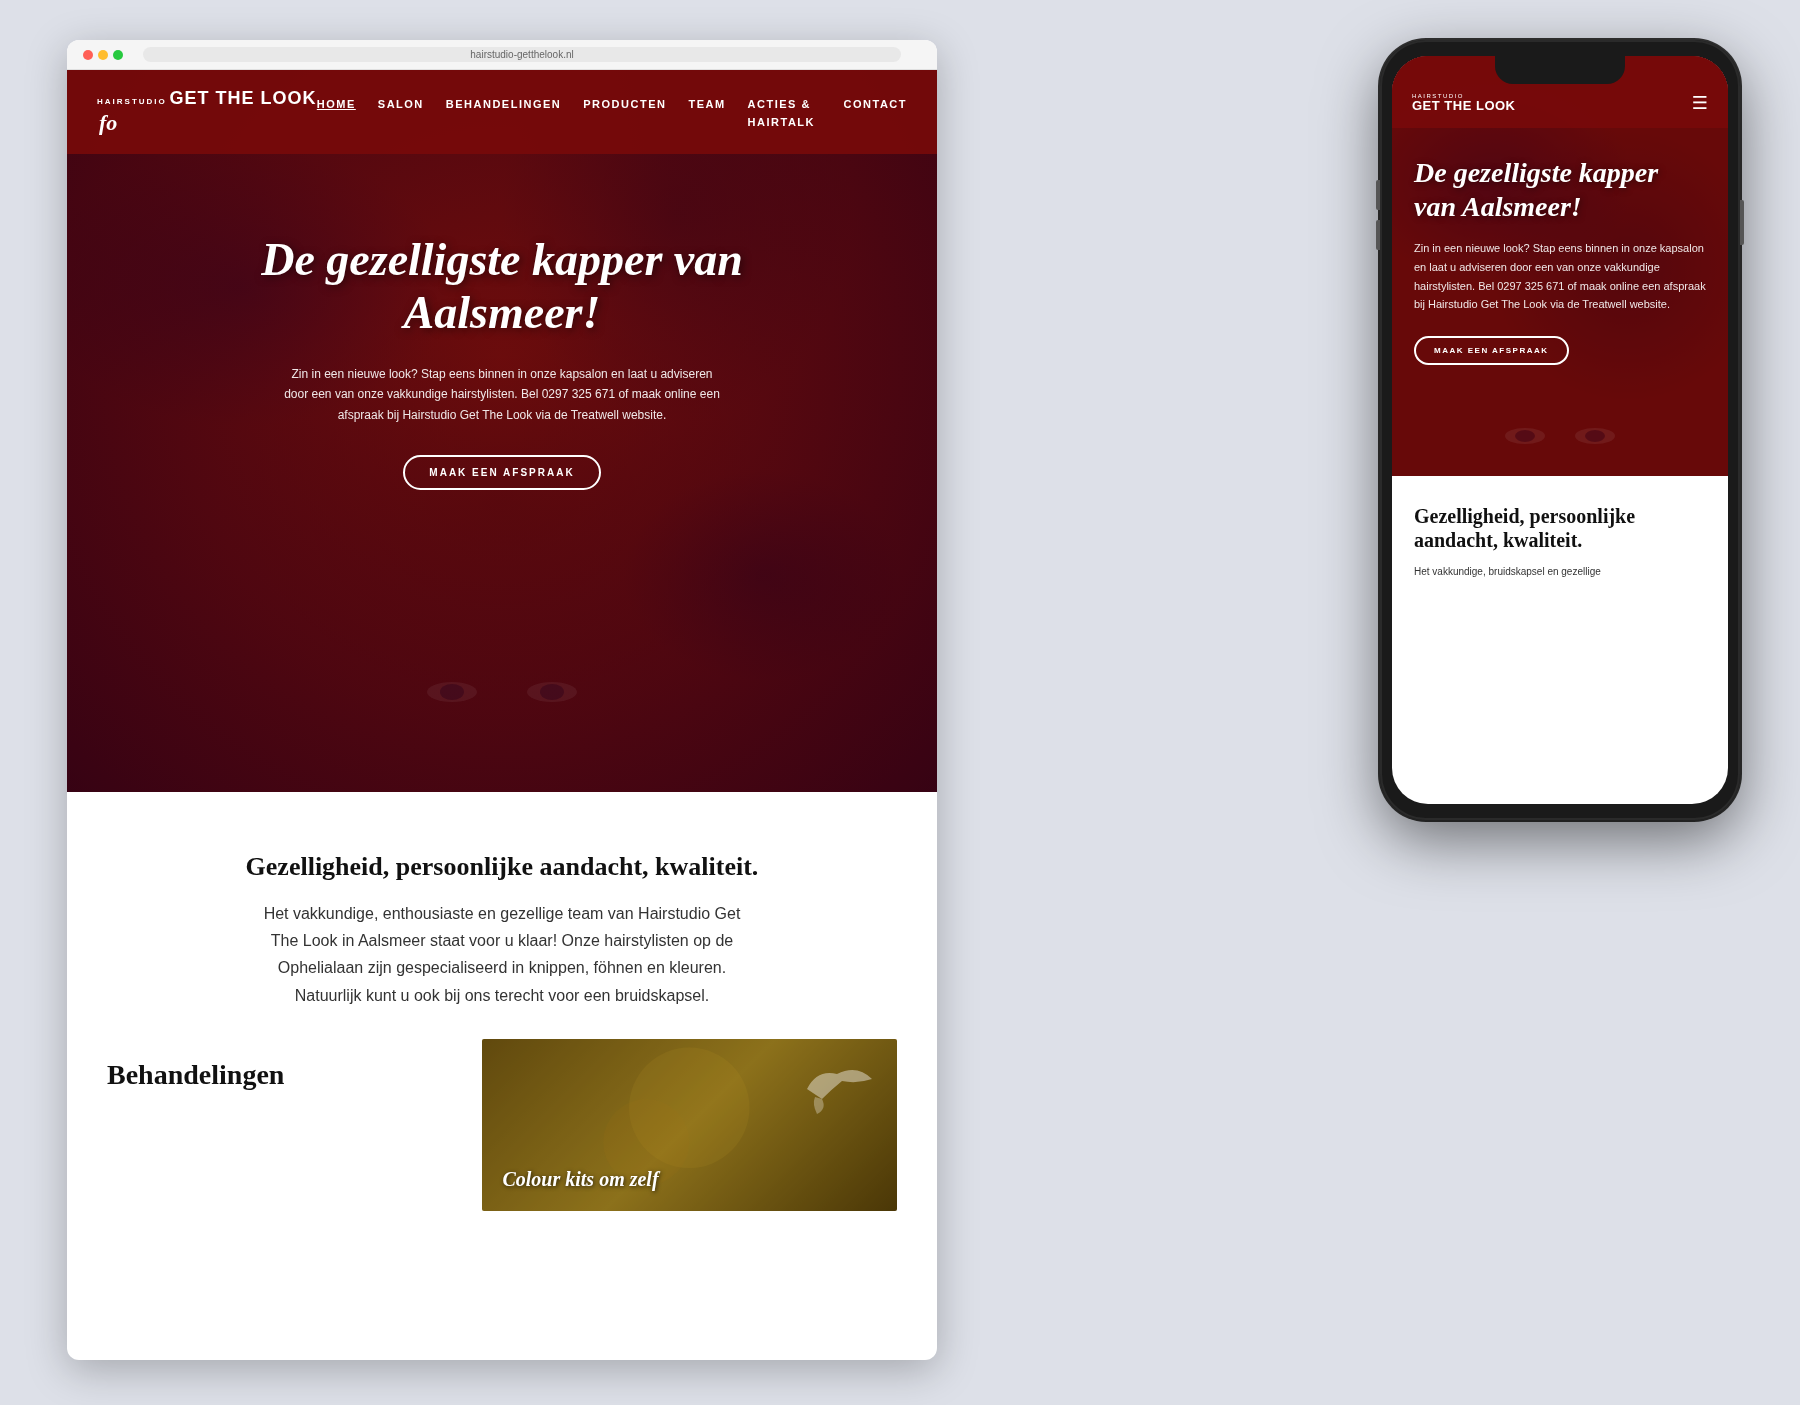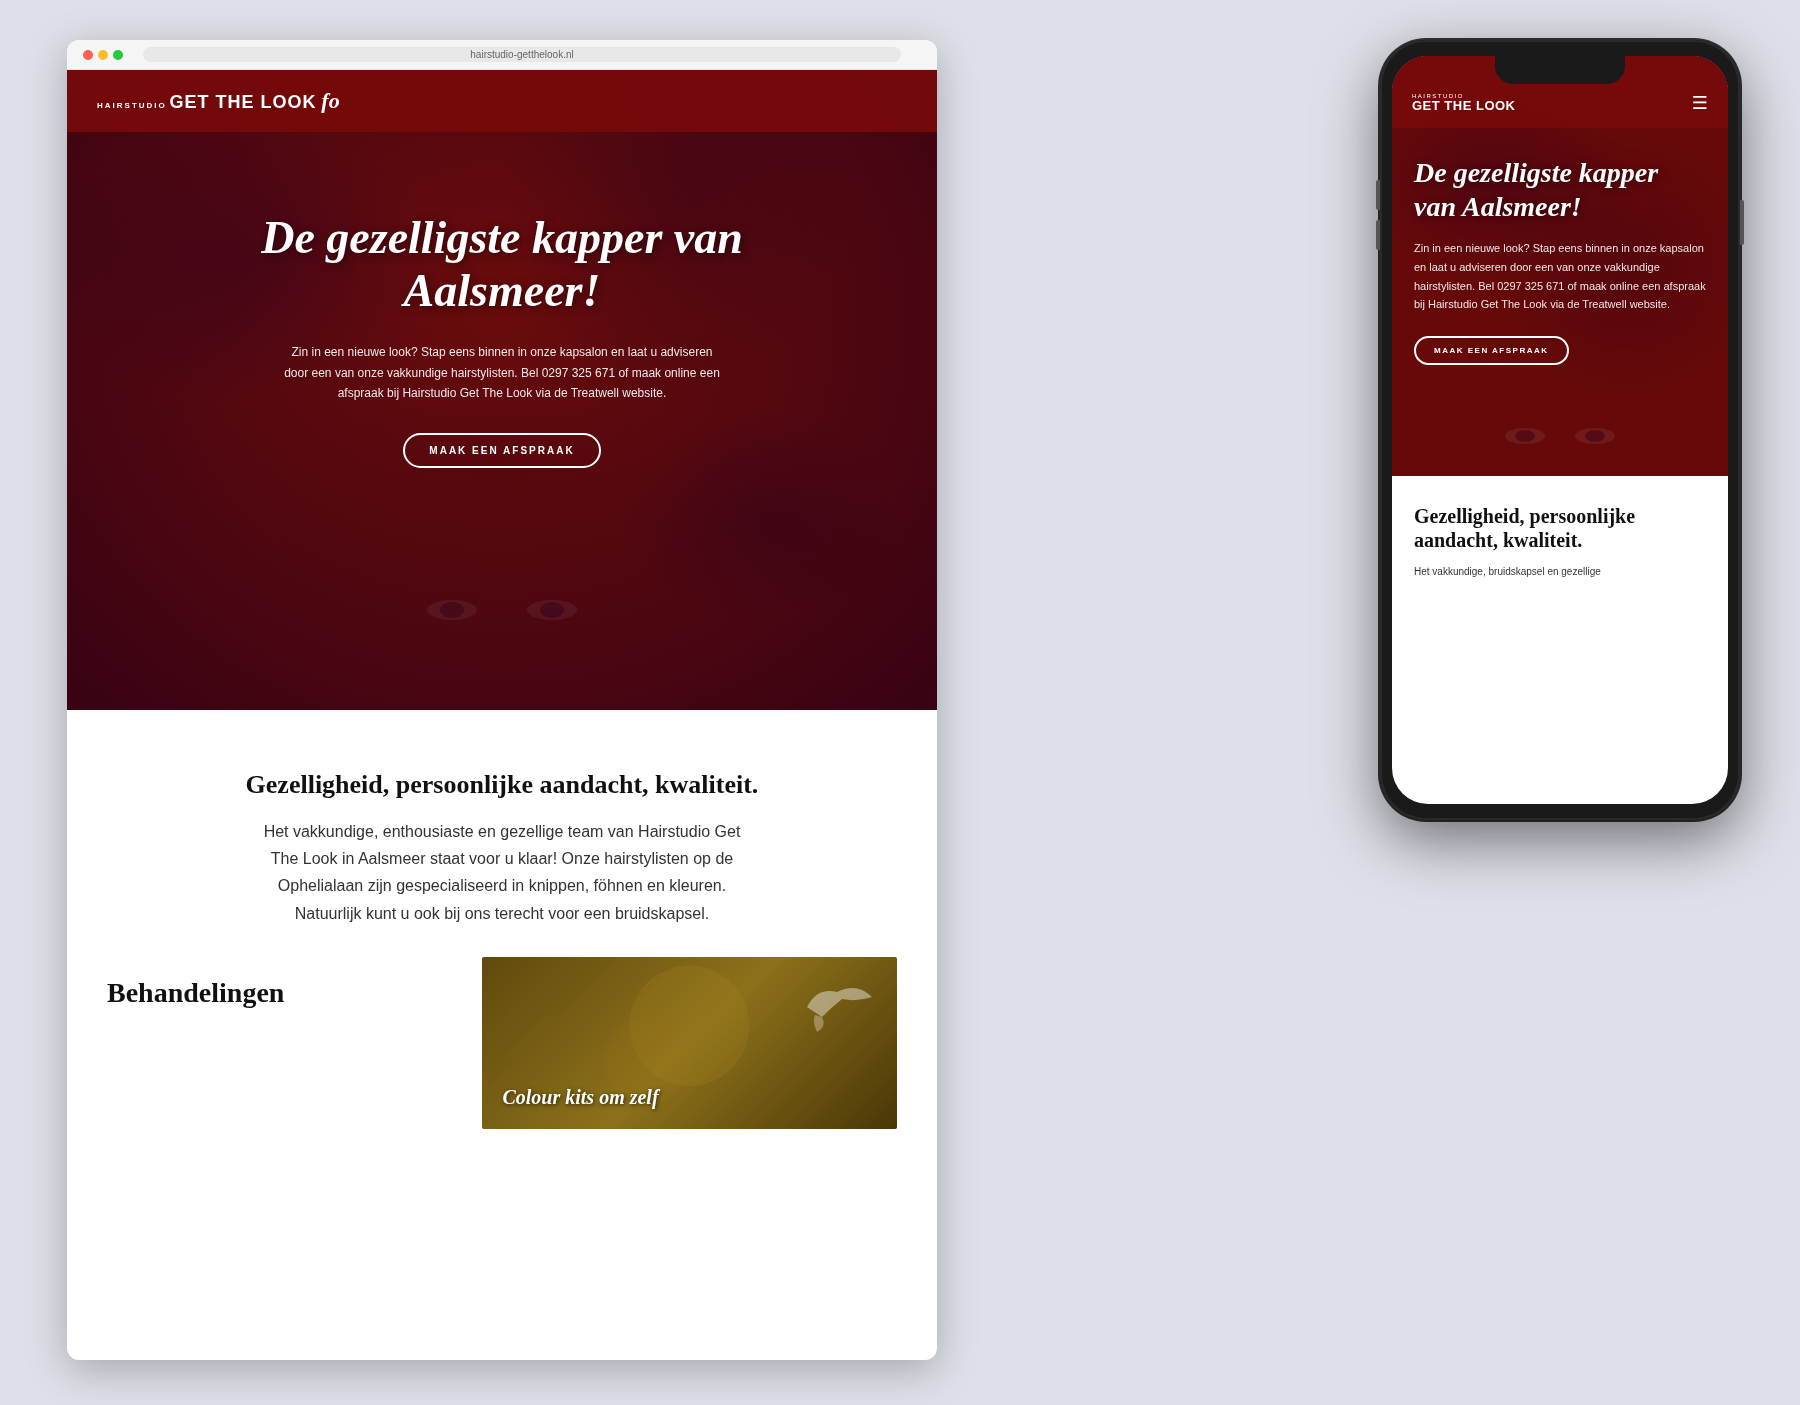--- a/index.html
+++ b/index.html
@@ -23,21 +23,21 @@
       border-radius: 12px;
       box-shadow: 0 10px 40px rgba(0,0,0,0.25);
       overflow: hidden;
       margin-left: 17px;
     }
 
     
     .desktop-hero {
       position: relative;
       width: 100%;
-      height: 640px;
+      height: 722px;
       background: #6b0a0a;
       overflow: hidden;
     }
 
     .desktop-hero-overlay {
       position: absolute;
       inset: 0;
       background: radial-gradient(ellipse at 50% 40%, rgba(90,10,10,0.6) 0%, rgba(40,0,20,0.85) 100%);
       z-index: 1;
     }
@@ -489,20 +489,29 @@
   <div class="desktop-hero">
     <div class="desktop-hero-bg"></div>
     <div class="desktop-hero-overlay"></div>
 
     <nav class="desktop-nav">
       <div class="desktop-logo">
         <span class="logo-small">HAIRSTUDIO</span>
         <span class="logo-big">GET THE LOOK</span>
         <span class="logo-script">fo</span>
       </div>
+      <ul class="desktop-nav-links">
+        <li><a class="active">HOME</a></li>
+        <li><a>SALON</a></li>
+        <li><a>BEHANDELINGEN</a></li>
+        <li><a>PRODUCTEN</a></li>
+        <li><a>TEAM</a></li>
+        <li><a>ACTIES &amp; HAIRTALK</a></li>
+        <li><a>CONTACT</a></li>
+      </ul>
     </nav>
 
     <div class="desktop-hero-content">
       <h1 class="desktop-hero-title">De gezelligste kapper van Aalsmeer!</h1>
       <p class="desktop-hero-desc">Zin in een nieuwe look? Stap eens binnen in onze kapsalon en laat u adviseren door een van onze vakkundige hairstylisten. Bel 0297 325 671 of maak online een afspraak bij Hairstudio Get The Look via de Treatwell website.</p>
       <button class="desktop-hero-btn">MAAK EEN AFSPRAAK</button>
     </div>
 
     <svg class="desktop-hero-face" viewBox="0 0 300 200" xmlns="http://www.w3.org/2000/svg">
       <ellipse cx="100" cy="100" rx="25" ry="10" fill="rgba(255,255,255,0.15)"></ellipse>

